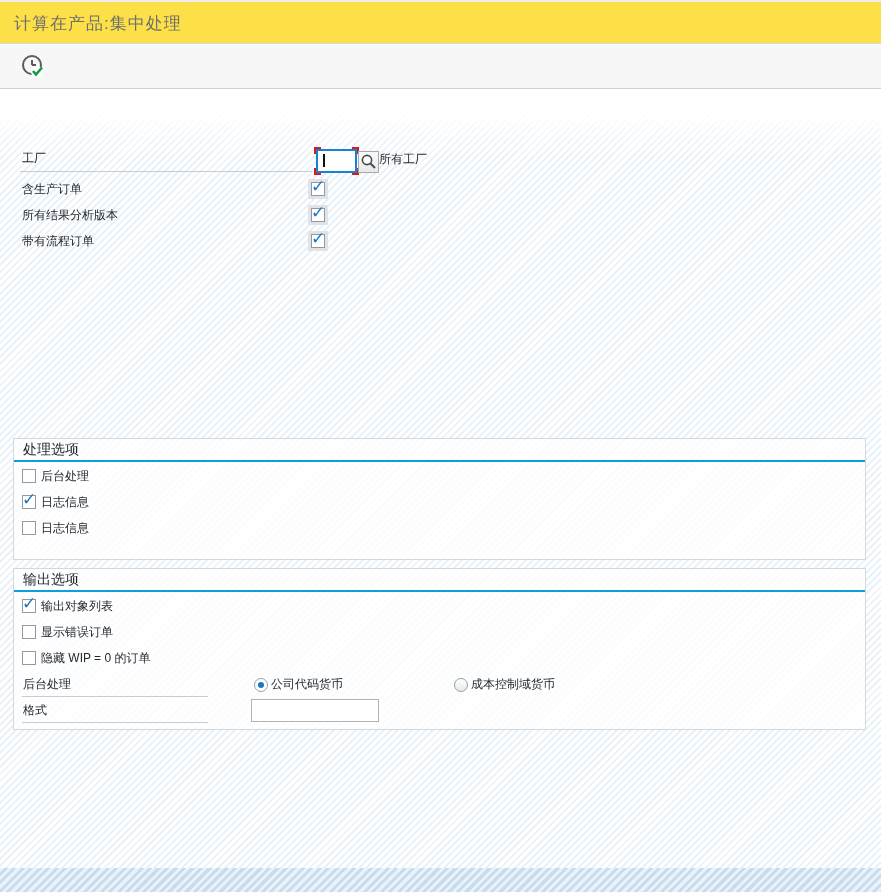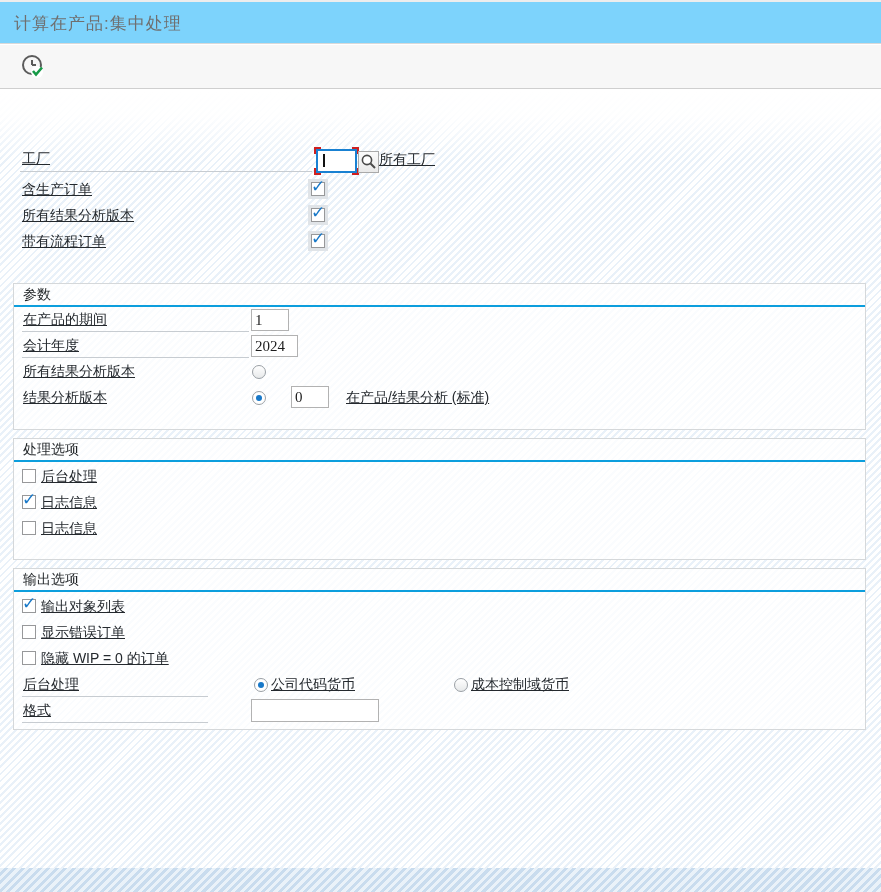--- a/index.html
+++ b/index.html
@@ -2,36 +2,36 @@
 <html><head>
 <meta charset="utf-8">
 <style>
   * { margin:0; padding:0; box-sizing:border-box; }
   html,body { width:881px; height:892px; }
   body { font-family:"Liberation Sans","DejaVu Sans",sans-serif; }
   .page { position:relative; width:881px; height:892px; overflow:hidden; background:#fff; }
 
   
   .titlebar { position:absolute; left:0; top:0; width:881px; height:44px;
-    background:#7dd3fc; border-top:2px solid #ededed; border-bottom:1px solid #d9d9d9; }
+    background:#fde047; border-top:2px solid #ededed; border-bottom:1px solid #d9d9d9; }
   .title { position:absolute; left:14px; top:10px; font-size:17px; color:#6f6f6f; letter-spacing:1px; }
   .toolbar { position:absolute; left:0; top:45px; width:881px; height:44px;
     background:#f7f7f7; border-bottom:1px solid #cfcfcf; }
   .exec-btn { position:absolute; left:19px; top:8px; width:28px; height:28px; cursor:pointer; }
 
   
   .content { position:absolute; left:0; top:90px; width:881px; height:802px;
     background:
       linear-gradient(180deg, #ffffff 0px, rgba(255,255,255,0.9) 25px, rgba(255,255,255,0) 70px),
       repeating-linear-gradient(135deg, #ffffff 0px, #ffffff 3px, #e9f1f9 3px, #e9f1f9 5px);
   }
   .footer-strip { position:absolute; left:0; bottom:0; width:881px; height:24px;
     background:repeating-linear-gradient(135deg, #eaf2f9 0px, #eaf2f9 3px, #c9dcee 3px, #c9dcee 6px); }
 
-  .lbl { position:absolute; font-size:14px; color:#24292e; white-space:nowrap;text-decoration:underline; }
+  .lbl { position:absolute; font-size:12px; color:#24292e; white-space:nowrap; }
   .uline { position:absolute; height:0; border-bottom:1px solid #c7ccd1; }
 
   
   .inp { position:absolute; height:22px; line-height:20px; background:#fff;
     border:1px solid #b2b2b2; font-family:"Liberation Serif","DejaVu Serif",serif;
     font-size:15px; color:#1d1d1d; padding:0 3px; }
   .inp-focus { border:2px solid #1981d2; }
   .caret { position:absolute; left:5px; top:3px; width:2px; height:13px; background:#111; }
   .corner { position:absolute; width:7px; height:7px; }
   .c-tl { left:-4px; top:-4px; border-left:2px solid #cf2020; border-top:2px solid #cf2020; }
@@ -120,42 +120,20 @@
     <div class="lbl" style="left:22px; top:117px;">所有结果分析版本</div>
     <span class="cb well on" style="left:311px; top:118px;">
         <span class="mark">✓</span>
       </span>
 
     <div class="lbl" style="left:22px; top:143px;">带有流程订单</div>
     <span class="cb well on" style="left:311px; top:144px;">
         <span class="mark">✓</span>
       </span>
 
-    <div class="sapbox" style="top:193px; height:147px;">
-      <div class="boxtitle">参数</div>
-      <div class="boxrule"></div>
-
-      <div class="lbl" style="left:9px; top:27px;">在产品的期间</div>
-      <div class="uline" style="left:8px; top:47px; width:227px;"></div>
-      <div class="inp" style="left:237px; top:25px; width:38px;">1</div>
-
-      <div class="lbl" style="left:9px; top:53px;">会计年度</div>
-      <div class="uline" style="left:8px; top:73px; width:227px;"></div>
-      <div class="inp" style="left:237px; top:51px; width:47px;">2024</div>
-
-      <div class="lbl" style="left:9px; top:79px;">所有结果分析版本</div>
-      <span class="rb" style="left:238px; top:81px;"></span>
-
-      <div class="lbl" style="left:9px; top:105px;">结果分析版本</div>
-      <span class="rb on" style="left:238px; top:107px;">
-          <span class="dot"></span>
-        </span>
-      <div class="inp" style="left:277px; top:102px; width:38px;">0</div>
-      <div class="lbl" style="left:332px; top:105px;">在产品/结果分析 (标准)</div>
-    </div>
 
     <div class="sapbox" style="top:348px; height:122px;">
       <div class="boxtitle">处理选项</div>
       <div class="boxrule"></div>
 
       <span class="cb" style="left:8px; top:30px;"></span>
       <div class="lbl" style="left:27px; top:29px;">后台处理</div>
 
       <span class="cb on" style="left:8px; top:56px;">
           <span class="mark">✓</span>

